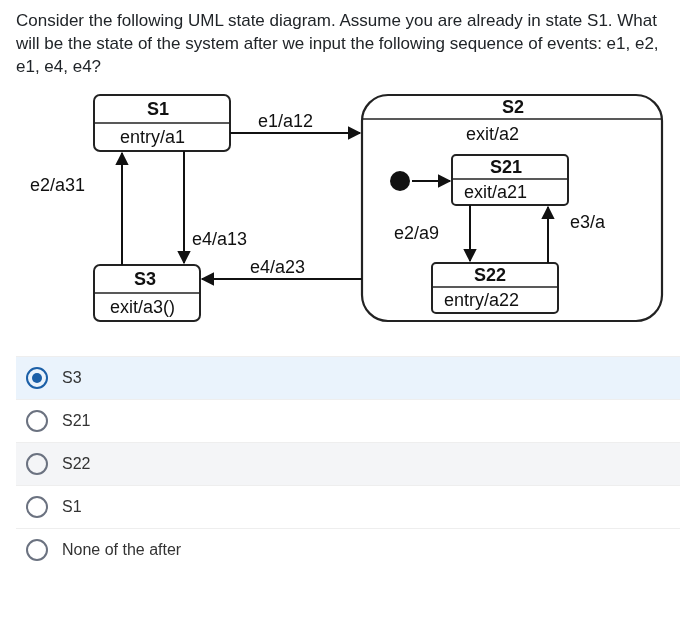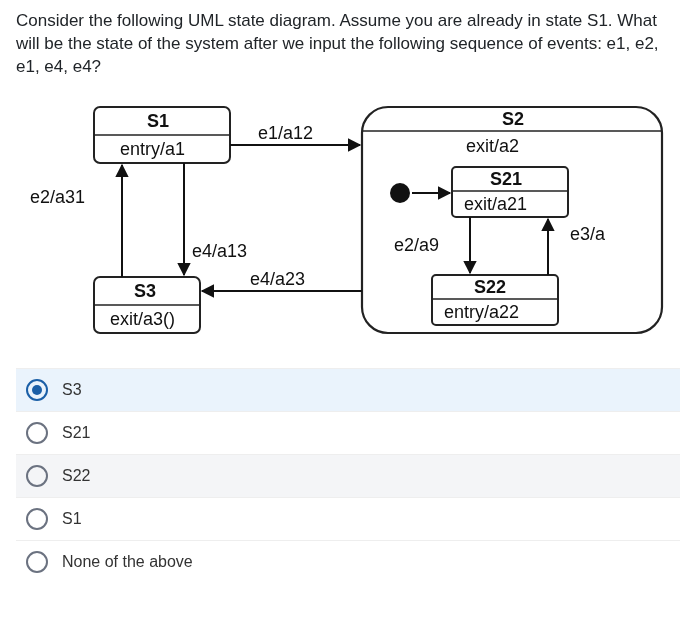--- a/index.html
+++ b/index.html
@@ -1,17 +1,17 @@
 <!DOCTYPE html>
 <html><head>
 <meta charset="utf-8">
 <style>
   html,body{margin:0;padding:0;font-family:-apple-system,"Segoe UI",Arial,sans-serif;color:#333;background:#fff}
   .page{width:696px;box-sizing:border-box;padding:10px 16px 20px 16px}
-  .question{font-size:17px;line-height:1.35;color:#212529;margin-bottom:16px}
+  .question{font-size:17px;line-height:1.35;color:#212529;margin-bottom:4px}
   .diagram-wrap{position:relative;width:660px;height:265px;margin:0 0 8px -4px}
   .diagram-wrap svg{position:absolute;inset:0}
   .sbox{fill:#fff;stroke:#222;stroke-width:2}
   .sround{fill:#fff;stroke:#222;stroke-width:2.2}
   .slabel{font-family:Arial,sans-serif;font-size:18px;fill:#111}
   .sbold{font-weight:700}
   .divline{stroke:#222;stroke-width:1.6}
   .aline{stroke:#111;stroke-width:2;fill:none}
   .options{margin-top:6px}
   .opt{display:flex;align-items:center;padding:10px 4px 10px 10px;border-top:1px solid #eee}
@@ -98,16 +98,16 @@
     <div class="opt alt">
       <span class="radio"></span>
       <span class="lab">S22</span>
     </div>
     <div class="opt">
       <span class="radio"></span>
       <span class="lab">S1</span>
     </div>
     <div class="opt">
       <span class="radio"></span>
-      <span class="lab">None of the above</span>
+      <span class="lab">None of the after</span>
     </div>
   </div>
 </div>
 
 </body></html>

